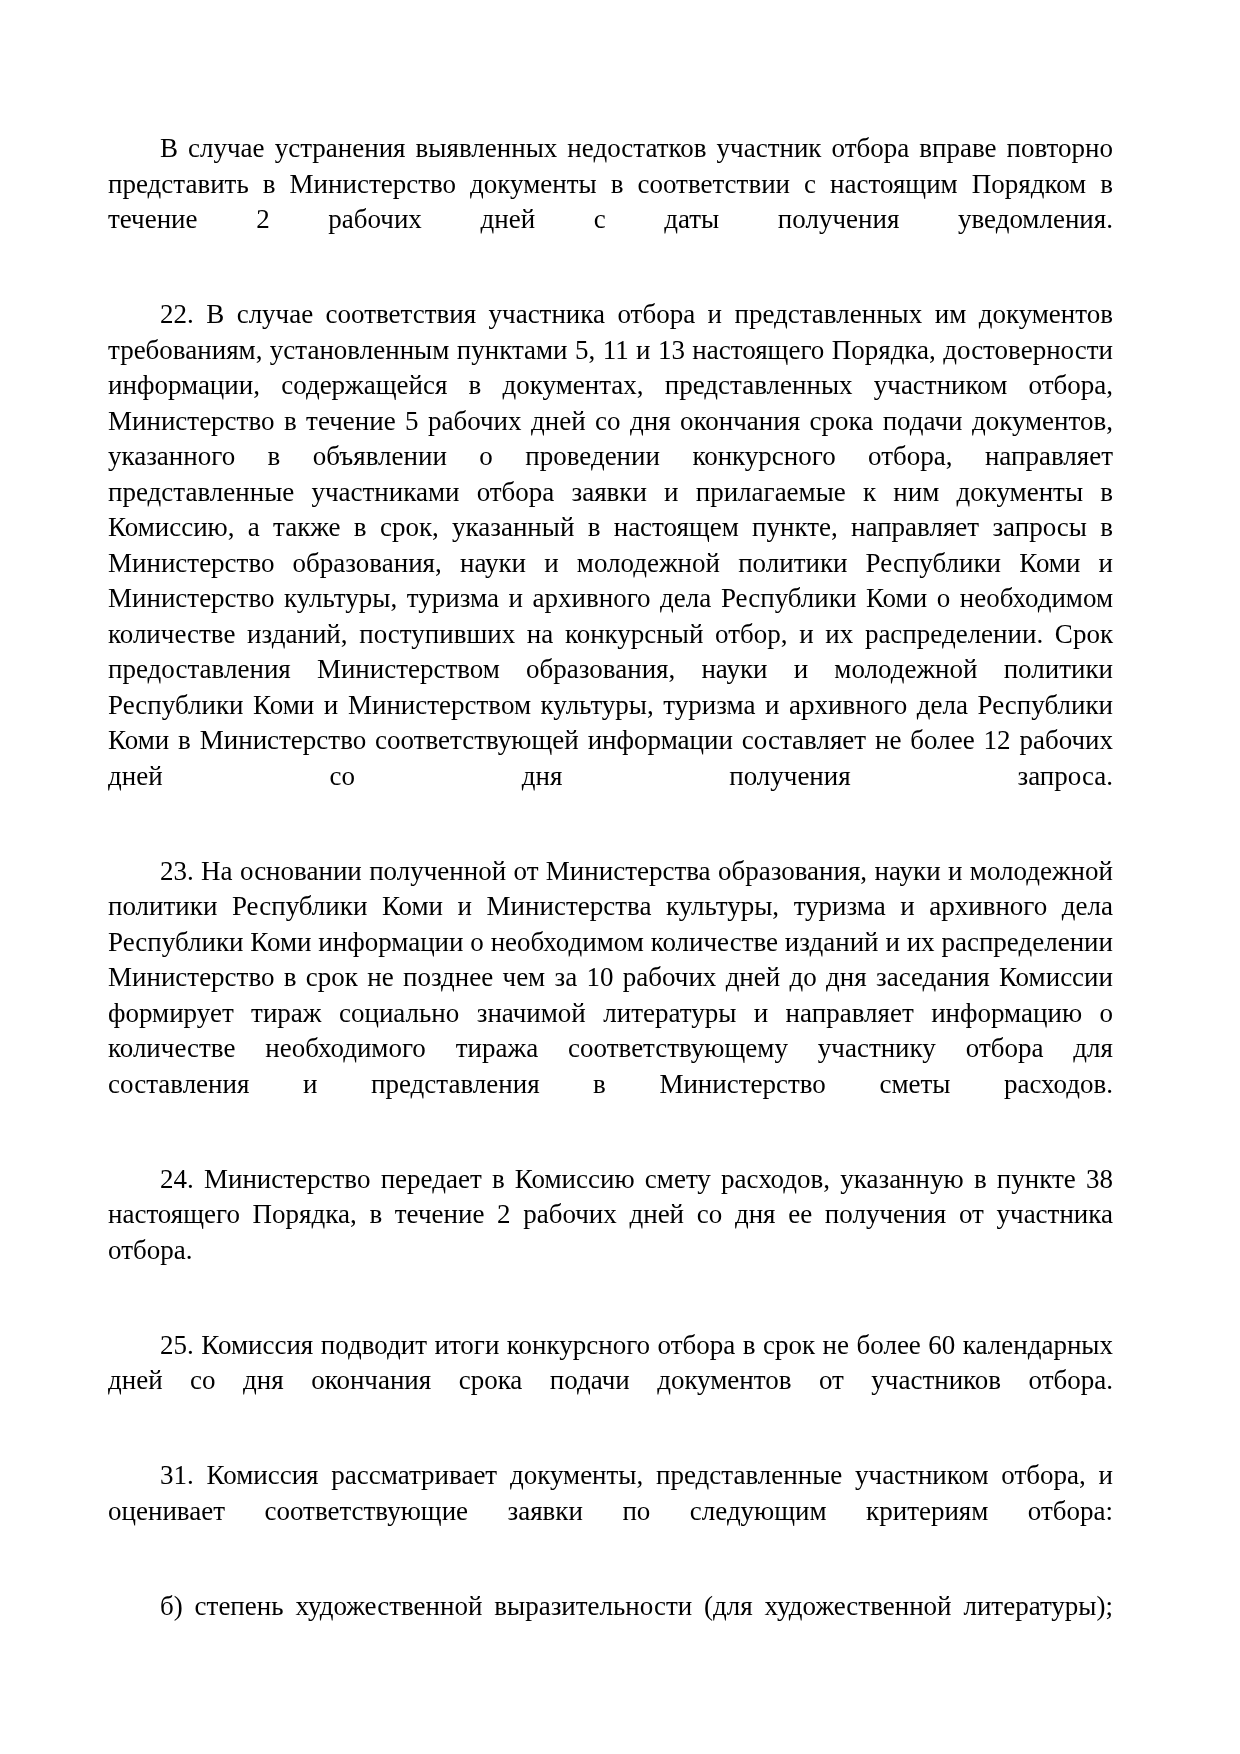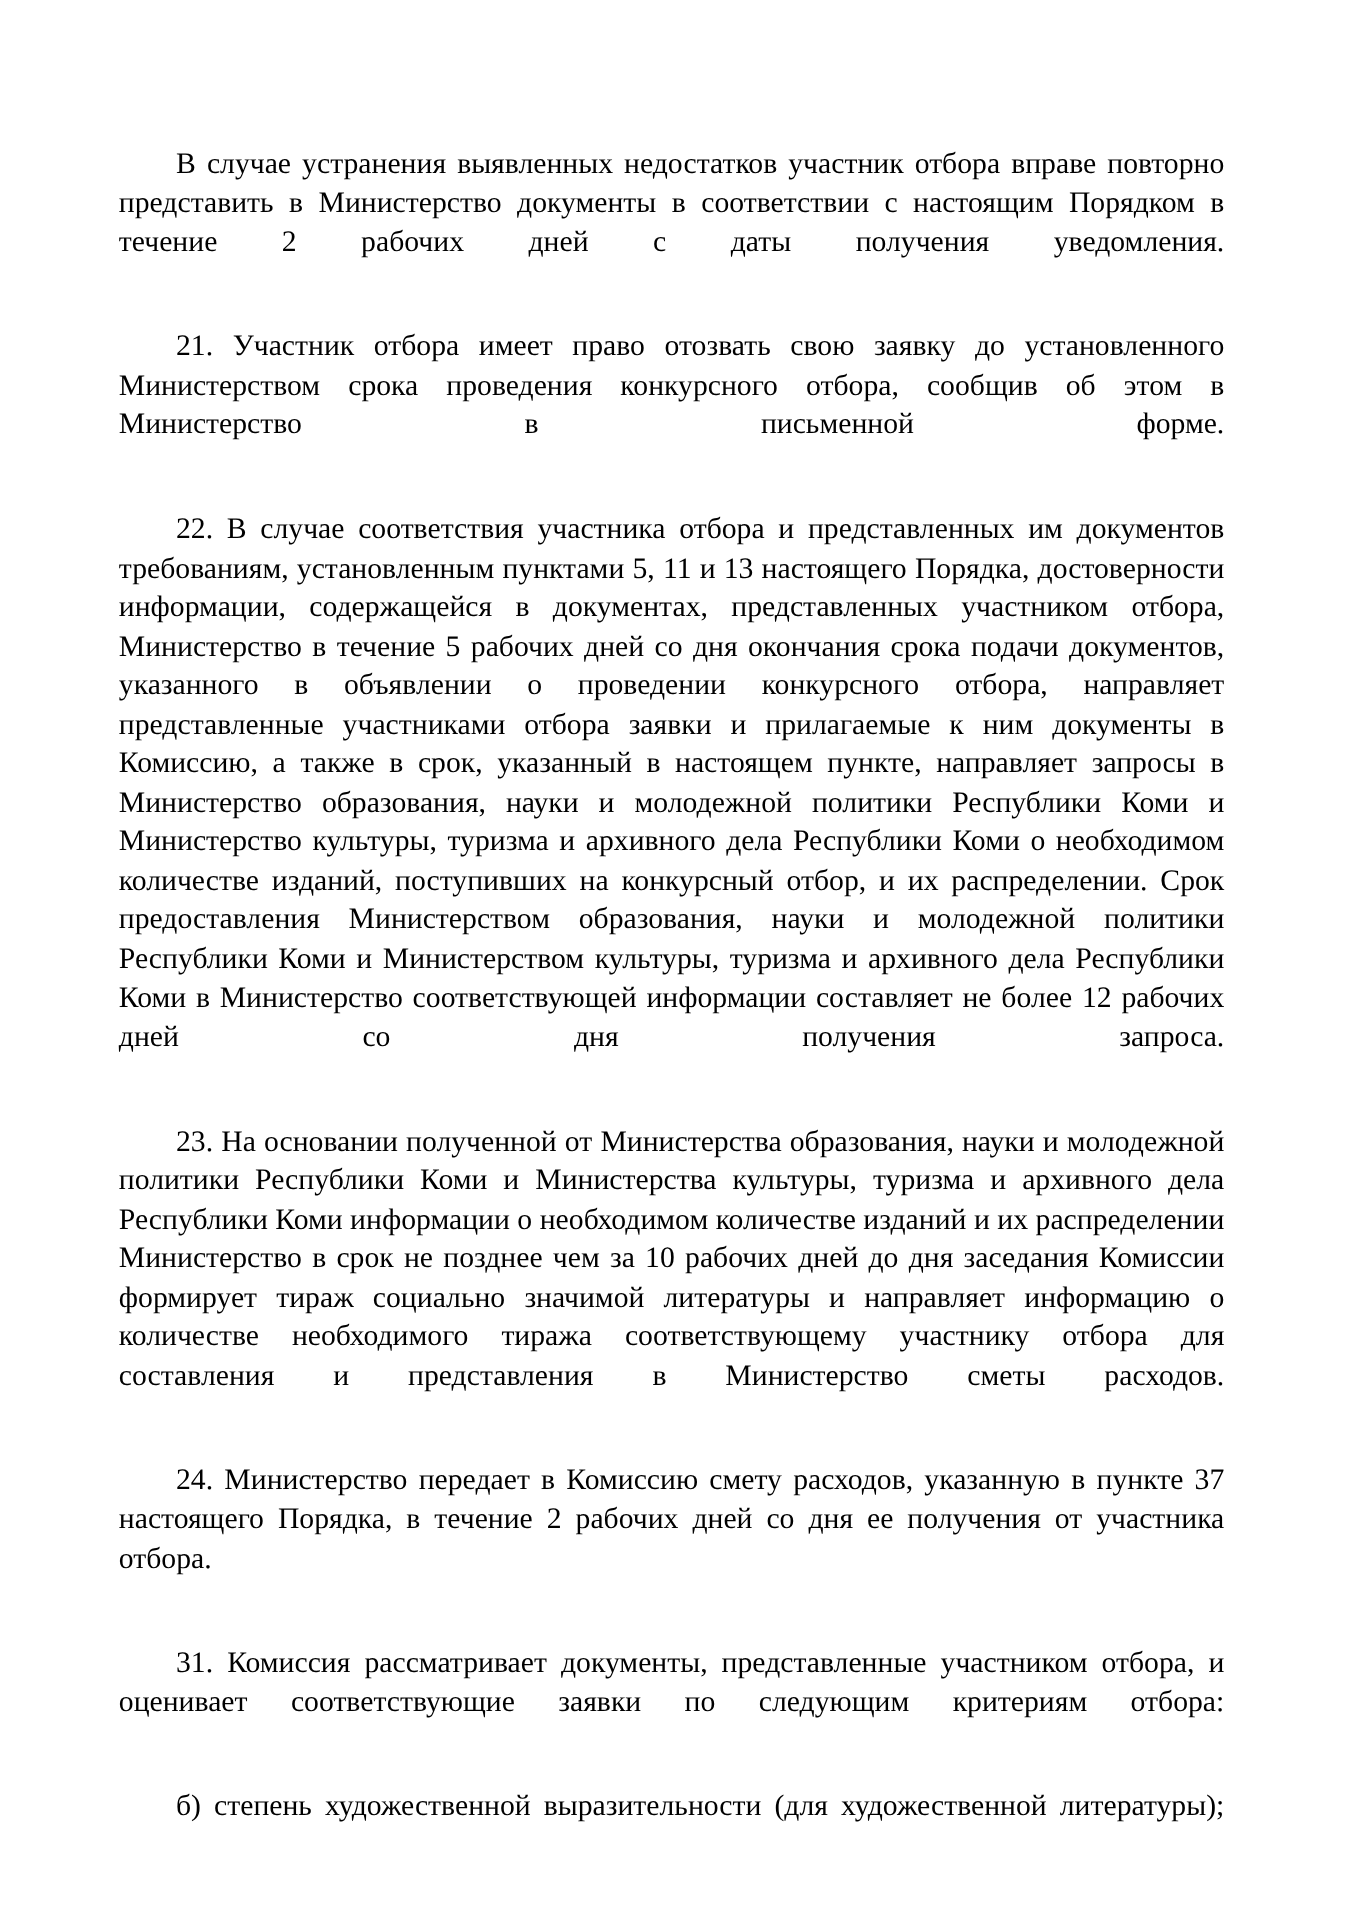--- a/index.html
+++ b/index.html
@@ -46,28 +46,28 @@
   }
 </style>
 </head>
 <body>
 
 <div class="page">
   <div class="content">
 
     <p class="para">В случае устранения выявленных недостатков участник отбора вправе повторно представить в Министерство документы в соответствии с настоящим Порядком в течение 2 рабочих дней с даты получения уведомления.</p>
 
-    <p class="para">21. Участник отбора имеет право отозвать свою заявку до установленного Министерством срока проведения конкурсного отбора, сообщив об этом в Министерство в письменной форме.</p>
 
     <p class="para">22. В случае соответствия участника отбора и представленных им документов требованиям, установленным пунктами 5, 11 и 13 настоящего Порядка, достоверности информации, содержащейся в документах, представленных участником отбора, Министерство в течение 5 рабочих дней со дня окончания срока подачи документов, указанного в объявлении о проведении конкурсного отбора, направляет представленные участниками отбора заявки и прилагаемые к ним документы в Комиссию, а также в срок, указанный в настоящем пункте, направляет запросы в Министерство образования, науки и молодежной политики Республики Коми и Министерство культуры, туризма и архивного дела Республики Коми о необходимом количестве изданий, поступивших на конкурсный отбор, и их распределении. Срок предоставления Министерством образования, науки и молодежной политики Республики Коми и Министерством культуры, туризма и архивного дела Республики Коми в Министерство соответствующей информации составляет не более 12 рабочих дней со дня получения запроса.</p>
 
     <p class="para">23. На основании полученной от Министерства образования, науки и молодежной политики Республики Коми и Министерства культуры, туризма и архивного дела Республики Коми информации о необходимом количестве изданий и их распределении Министерство в срок не позднее чем за 10 рабочих дней до дня заседания Комиссии формирует тираж социально значимой литературы и направляет информацию о количестве необходимого тиража соответствующему участнику отбора для составления и представления в Министерство сметы расходов.</p>
 
-    <p class="para">24. Министерство передает в Комиссию смету расходов, указанную в пункте 37 настоящего Порядка, в течение 2 рабочих дней со дня ее получения от участника отбора.</p>
+    <p class="para">24. Министерство передает в Комиссию смету расходов, указанную в пункте 38 настоящего Порядка, в течение 2 рабочих дней со дня ее получения от участника отбора.</p>
 
+    <p class="para">25. Комиссия подводит итоги конкурсного отбора в срок не более 60 календарных дней со дня окончания срока подачи документов от участников отбора.</p>
 
     <p class="para">31. Комиссия рассматривает документы, представленные участником отбора, и оценивает соответствующие заявки по следующим критериям отбора:</p>
 
 
     <p class="para">б) степень художественной выразительности (для художественной литературы);</p>
 
   </div>
 </div>
 
 </body></html>

